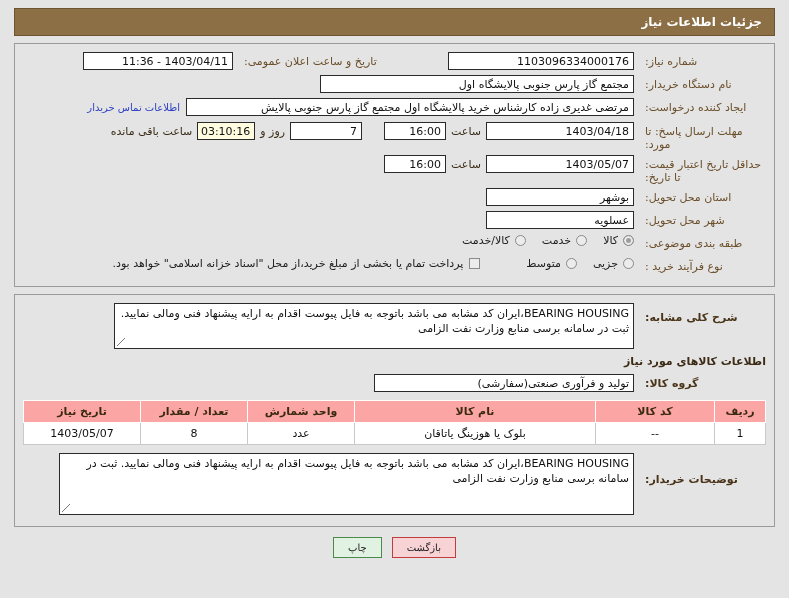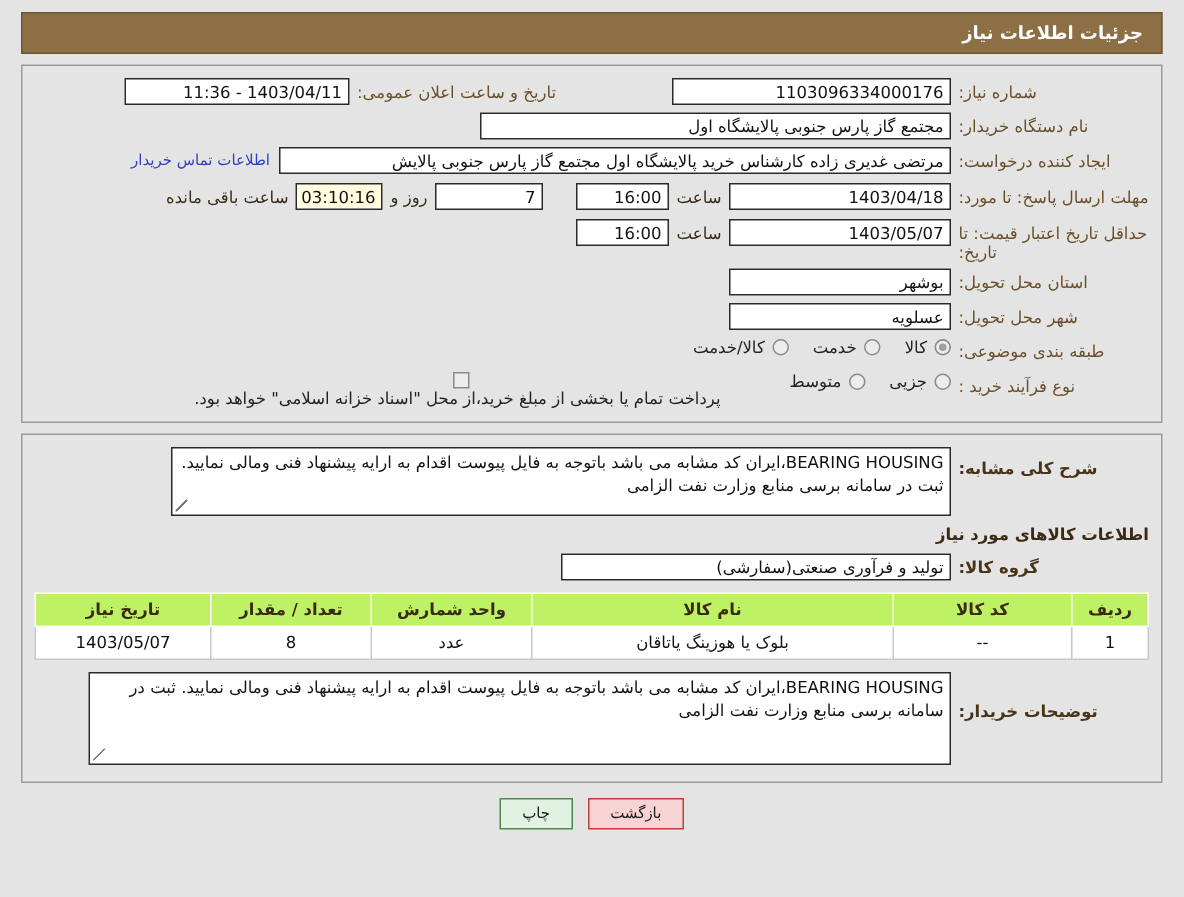--- a/index.html
+++ b/index.html
@@ -44,21 +44,21 @@
     display: flex;
     align-items: flex-start;
     justify-content: flex-start;
     margin-bottom: 3px;
     min-height: 20px;
   }
   .lbl {
     color: #6b4f2a;
     font-size: 11px;
     text-align: left;
-    padding-left: 5px;
+    padding-left: 11px;
     padding-top: 3px;
     line-height: 13px;
     flex: 0 0 auto;
     box-sizing: border-box;
   }
   .lbl.w130 { width: 132px; text-align: left; }
   .lbl.bold { font-weight: bold; color: #4a3418; }
 
   .fld {
     background: #ffffff;
@@ -125,21 +125,21 @@
     text-align: right;
   }
 
   
   table.grid {
     width: 100%;
     border-collapse: collapse;
     font-size: 11px;
   }
   table.grid th {
-    background: #bef264;
+    background: #fca5a5;
     color: #3a2a12;
     font-weight: bold;
     border: 1px solid #ffffff;
     height: 21px;
     padding: 0 4px;
     text-align: center;
   }
   table.grid td {
     background: #ffffff;
     border: 1px solid #c9c9c9;
@@ -269,21 +269,21 @@
         <label class="radio-item">
           <span class="radio"></span>
           <span class="rlabel">جزیی</span>
         </label>
         <label class="radio-item">
           <span class="radio"></span>
           <span class="rlabel">متوسط</span>
         </label>
       </div>
       <div style="width:30px"></div>
-      <label class="radio-item" style="margin-left:4px;flex-direction:column;">
+      <label class="radio-item" style="margin-left:4px;">
         <span class="chk"></span>
         <span class="rlabel">پرداخت تمام یا بخشی از مبلغ خرید،از محل "اسناد خزانه اسلامی" خواهد بود.</span>
       </label>
     </div>
 
   </div>
 
   <div class="panel" style="padding:8px;">
     <div class="row" style="margin-bottom:0;">
       <div class="lbl w130 bold" style="padding-top:8px;">شرح کلی مشابه:</div>

